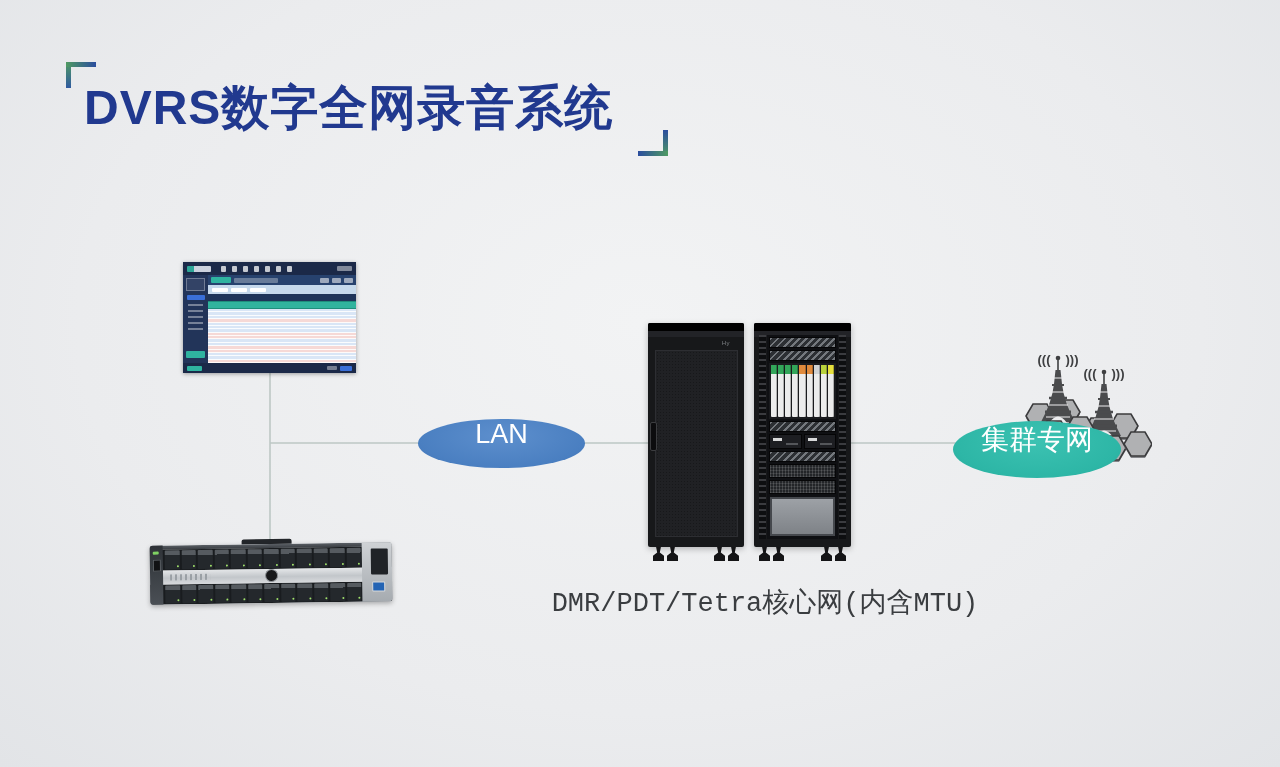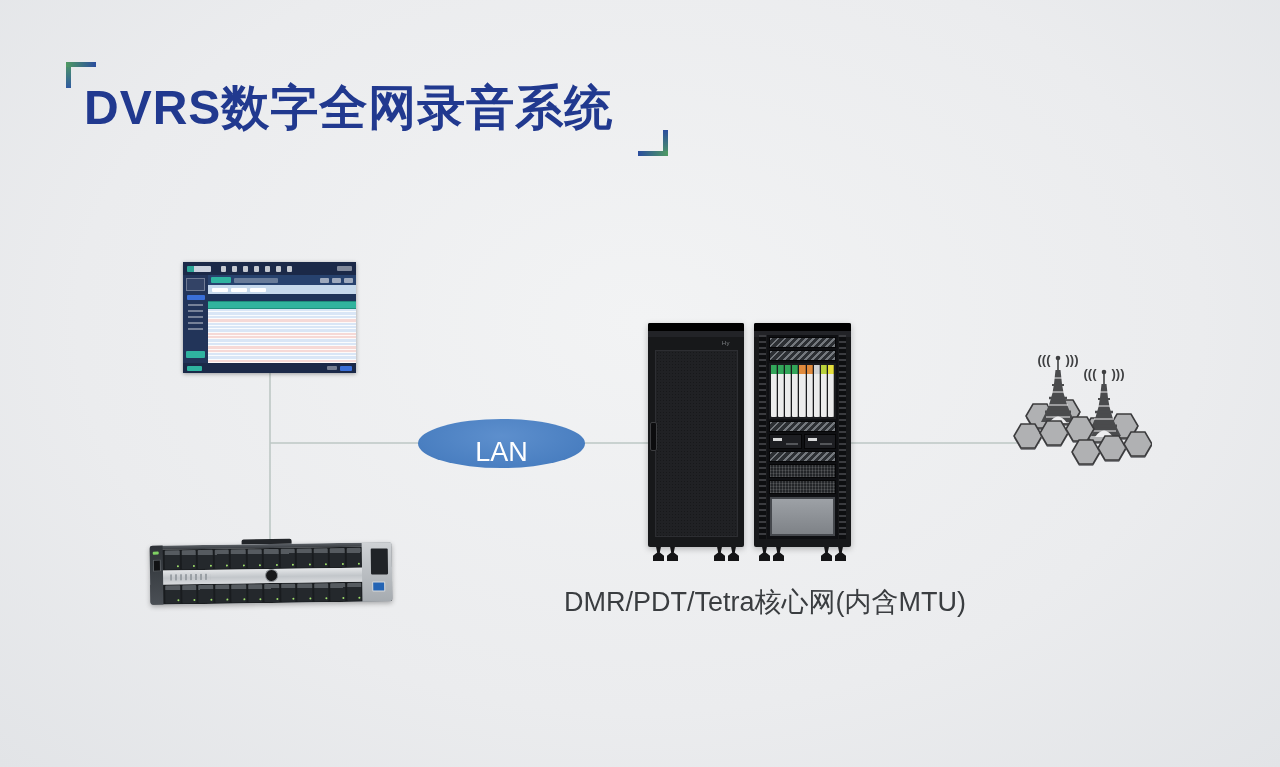--- a/index.html
+++ b/index.html
@@ -29,21 +29,21 @@
     font-size:48px;font-weight:bold;letter-spacing:1px;color:#21398f;
   }
 
   
   .lines{position:absolute;left:0;top:0;width:1280px;height:767px;pointer-events:none;}
 
   
   .node-label{position:absolute;color:#3a3d40;text-align:center;}
   .lbl-webclient{left:175px;top:226px;width:190px;font-size:24px;}
   .lbl-server{left:155px;top:600px;width:225px;font-size:25px;}
-  .lbl-core{left:515px;top:584px;width:500px;font-size:27px;}
+  .lbl-core{left:515px;top:584px;width:500px;font-size:27px;font-family:Liberation Mono, monospace;}
 
   
   .client{position:absolute;left:183px;top:262px;width:173px;height:111px;
     background:#1b2948;box-shadow:0 1px 4px rgba(0,0,0,.35);display:flex;flex-direction:column;}
   .c-top{height:13px;background:#1b2948;display:flex;align-items:center;padding:0 4px;flex:none;}
   .c-logo{width:24px;height:6px;border-radius:1px;flex:none;
     background:linear-gradient(90deg,#2fb3a0 0 28%,#dfe4ee 28% 100%);opacity:.9;}
   .c-icons{display:flex;gap:6px;margin-left:10px;flex:1;}
   .c-ico{width:5px;height:6px;background:rgba(255,255,255,.75);border-radius:1px;}
   .c-user{width:15px;height:5px;background:rgba(255,255,255,.45);border-radius:1px;flex:none;}
@@ -127,21 +127,21 @@
   .module:before{content:"";position:absolute;left:3px;top:3px;width:9px;height:3px;background:#d8d9da;}
   .module:after{content:"";position:absolute;right:3px;bottom:3px;width:12px;height:2px;background:#54565a;}
   .mesh{height:12px;flex:none;border:1px solid #060607;background:#232528;
     background-image:
       repeating-linear-gradient(90deg,rgba(255,255,255,.14) 0 1px,transparent 1px 3px),
       repeating-linear-gradient(0deg,rgba(255,255,255,.10) 0 1px,transparent 1px 3px);}
   .blank-panel{flex:1;margin:1px;background:linear-gradient(180deg,#9da1a6,#7e8287);
     border:2px solid #45484d;}
 
   
-  .ellipse{position:absolute;border-radius:50%;color:#fff;display:flex;align-items:flex-end;justify-content:center;}
+  .ellipse{position:absolute;border-radius:50%;color:#fff;display:flex;align-items:flex-start;justify-content:center;}
   .lan{left:418px;top:419px;width:167px;height:49px;font-size:27px;
     background:radial-gradient(ellipse at 50% 35%,#5d8fcd,#4a7fc1 70%,#3f72b4);}
   .cluster{left:953px;top:421px;width:168px;height:57px;font-size:28px;
     background:radial-gradient(ellipse at 50% 35%,#3cc2b2,#2db6a6 70%,#26a698);}
 
   
   .towers{position:absolute;left:1012px;top:338px;width:140px;height:130px;}
 </style>
 </head>
 <body>
@@ -405,14 +405,17 @@
     <use href="#tower" x="46" y="84"></use>
     <use href="#tower" x="92" y="98"></use>
     <use href="#hex" x="16" y="98"></use>
     <use href="#hex" x="42" y="95"></use>
     <use href="#hex" x="68" y="91"></use>
     <use href="#hex" x="74" y="114"></use>
     <use href="#hex" x="100" y="110"></use>
     <use href="#hex" x="126" y="106"></use>
   </svg>
 
+  <div class="ellipse cluster">
+    <span>集群专网</span>
+  </div>
 
 </div>
 
 </body></html>

